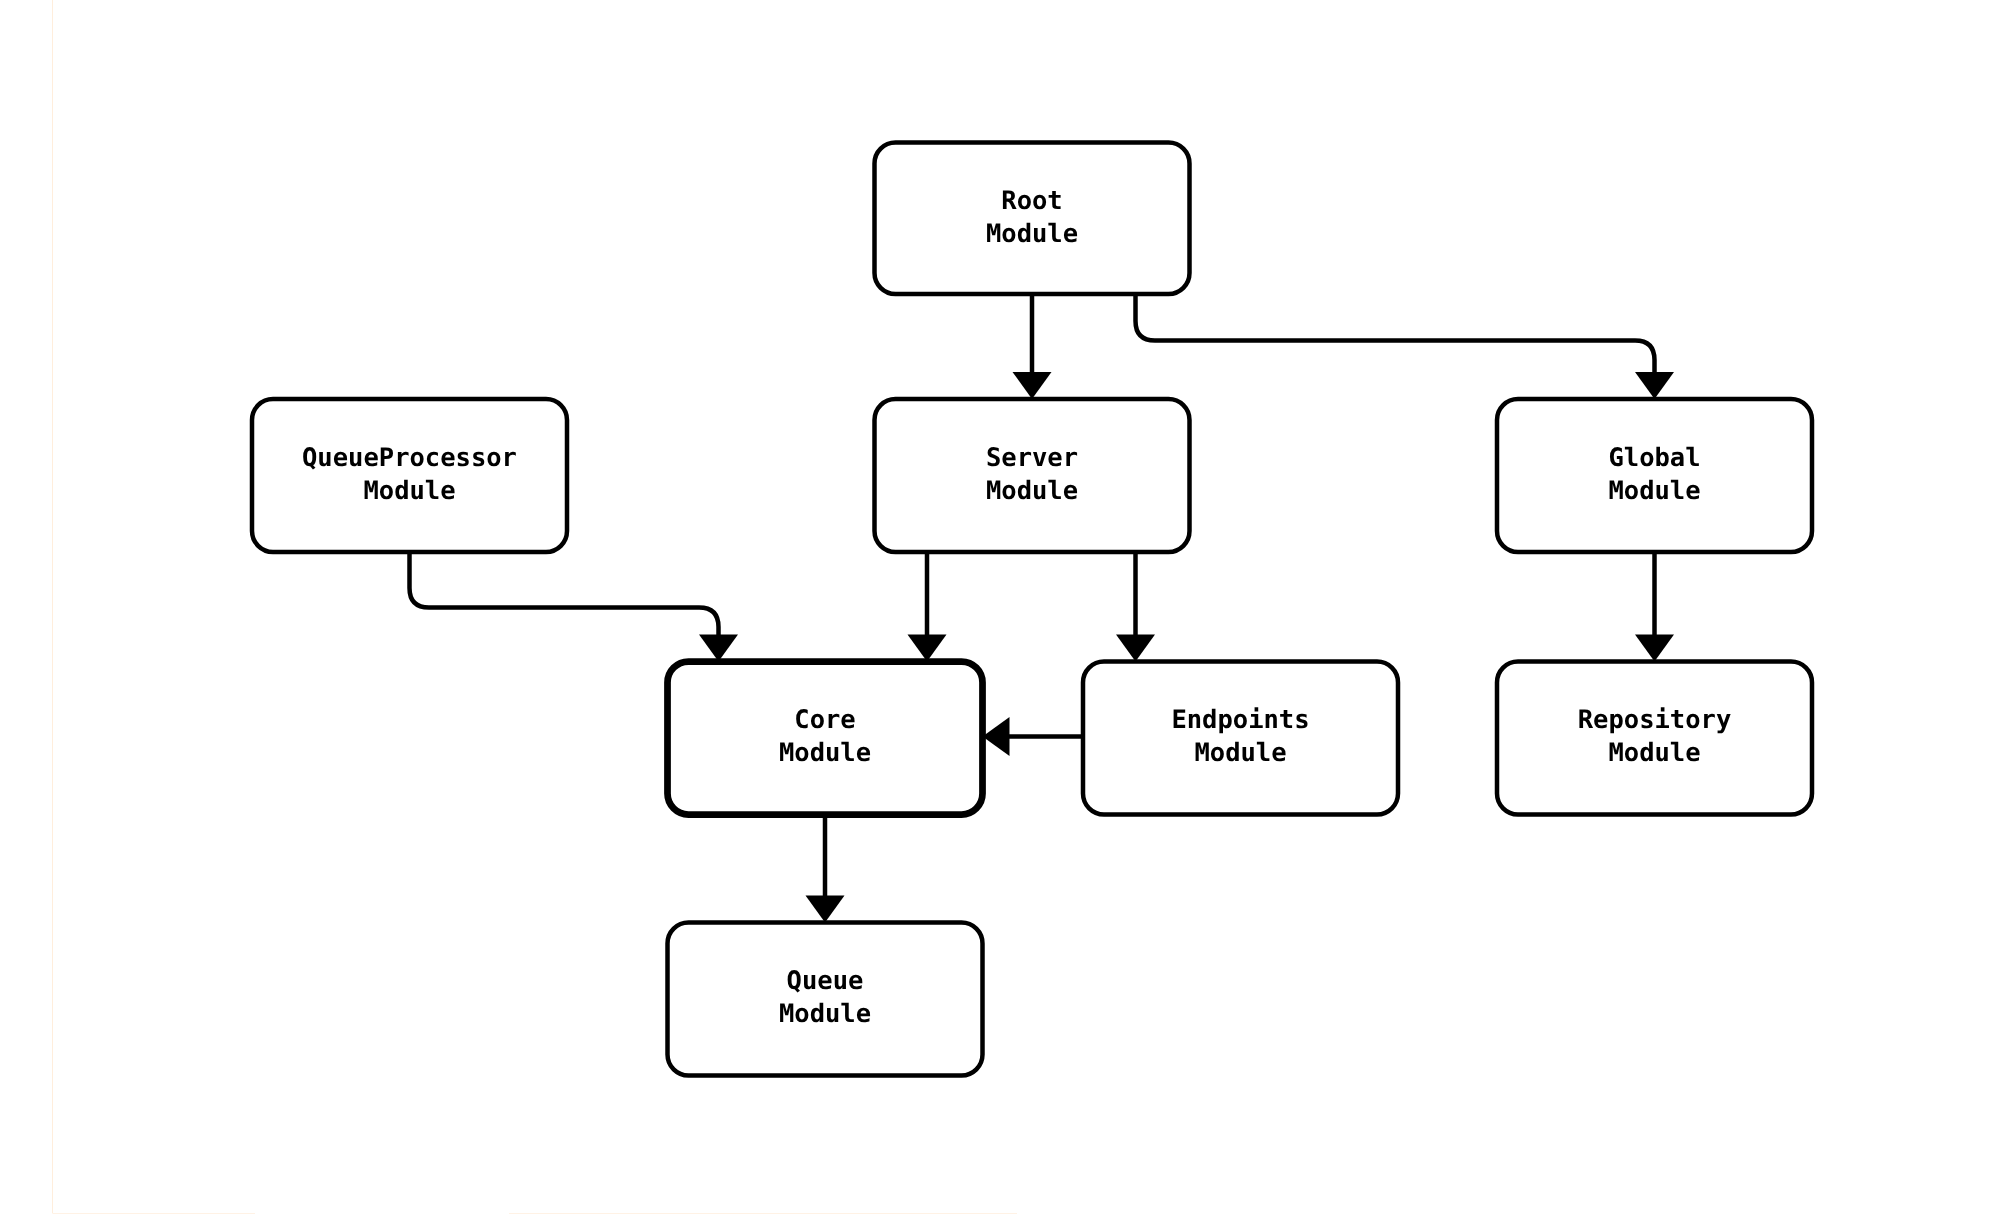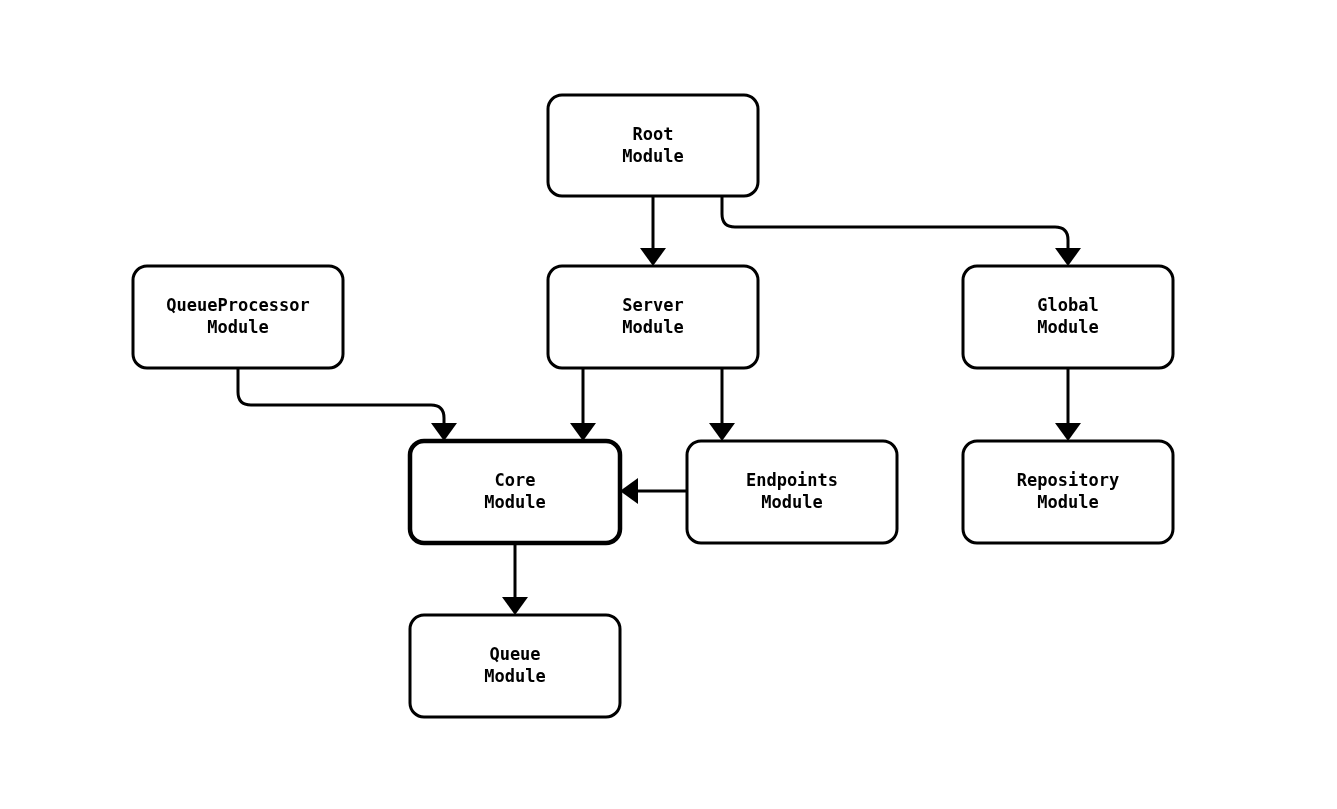--- a/index.html
+++ b/index.html
@@ -12,20 +12,21 @@
     width: 1337px;
     height: 809px;
     overflow: hidden;
     font-family: "DejaVu Sans Mono", "Liberation Mono", monospace;
   }
   #diagram-root {
     position: relative;
     width: 1263px;
     height: 809px;
     background: #fdba74;
+    margin-left: 35px;
   }
   svg#diagram-canvas {
     display: block;
     width: 1337px;
     height: 809px;
     background: #ffffff;
   }
   .node-box {
     fill: #ffffff;
     stroke: #000000;

